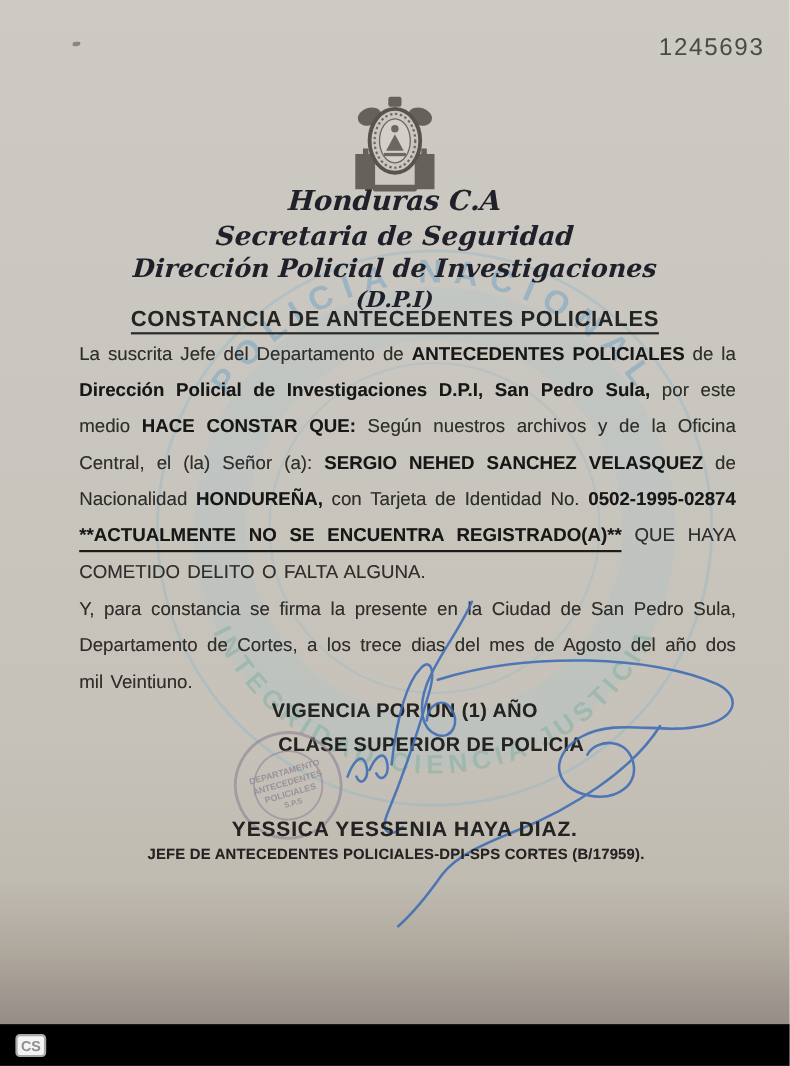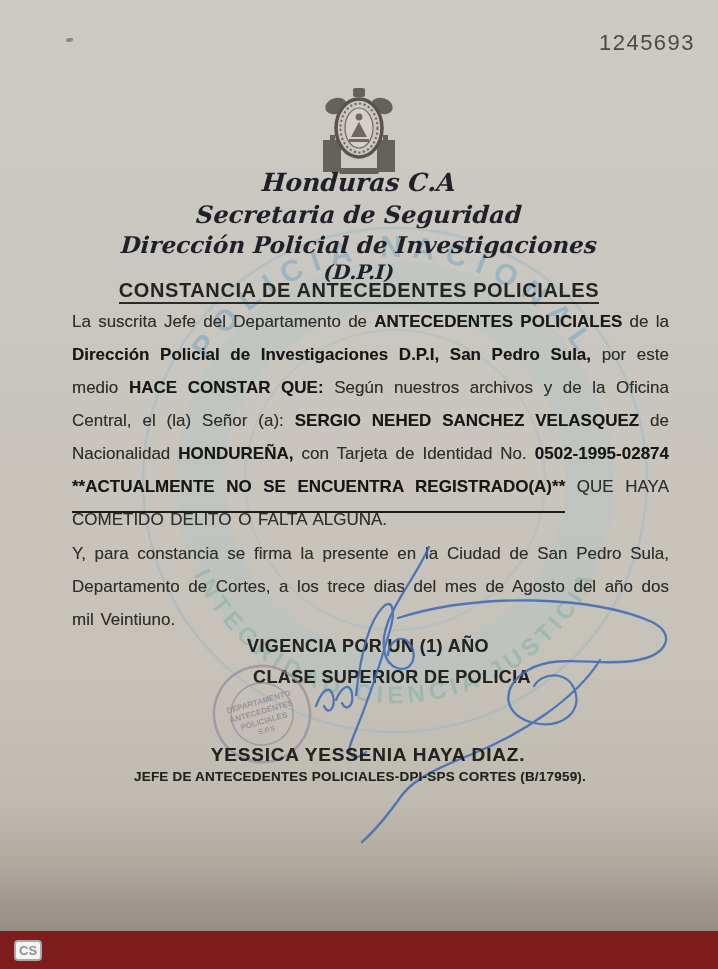--- a/index.html
+++ b/index.html
@@ -33,32 +33,32 @@
   }
   .bodytext{
     position:absolute;left:72px;width:597px;margin:0;
     font-size:17px;line-height:33px;color:#2f2e2b;
     text-align:justify;word-spacing:2px;
     text-shadow:0 0 .4px rgba(40,40,40,.45);
   }
   .p1{top:305px;}
   .p2{top:537px;}
   .bodytext b{color:#171716;margin-top:44px;}
-  .bodytext u{text-decoration:none;border-bottom:2.5px solid #1c1c1b;padding-bottom:15px;}
+  .bodytext u{text-decoration:none;border-bottom:2.5px solid #1c1c1b;padding-bottom:4px;}
   .centerblock{
     position:absolute;left:0;width:718px;text-align:center;padding-left:18px;box-sizing:border-box;
     font-weight:bold;color:#232321;text-shadow:0 0 .4px rgba(40,40,40,.4);
   }
   .validity1{top:636px;font-size:18px;letter-spacing:.4px;}
   .validity2{top:667px;font-size:18px;letter-spacing:.4px;margin-left:24px;}
   .sig-name{top:744px;font-size:19px;letter-spacing:.8px;}
   .sig-title{top:769px;font-size:13.5px;letter-spacing:.2px;padding-left:2px;}
   .overlay{position:absolute;left:0;top:0;width:718px;height:931px;pointer-events:none;}
   .footer{
-    position:absolute;left:0;top:931px;width:718px;height:38px;background:#7f1d1d;
+    position:absolute;left:0;top:931px;width:718px;height:38px;background:#000000;
     display:flex;align-items:center;
   }
   .cs-badge{
     margin-left:14px;border:2px solid #a9a9a9;border-radius:4px;color:#8f8f8f;
     font-weight:bold;font-size:13px;padding:1px 3px;background:#f4f4f4;
   }
   .footer-text{margin-left:9px;color:#a4a4a4;font-size:16px;}
   .speck{position:absolute;left:66px;top:38px;width:7px;height:4px;background:#6e6a64;border-radius:50% 20% 60% 30%;opacity:.7;}
 </style>
 </head>

